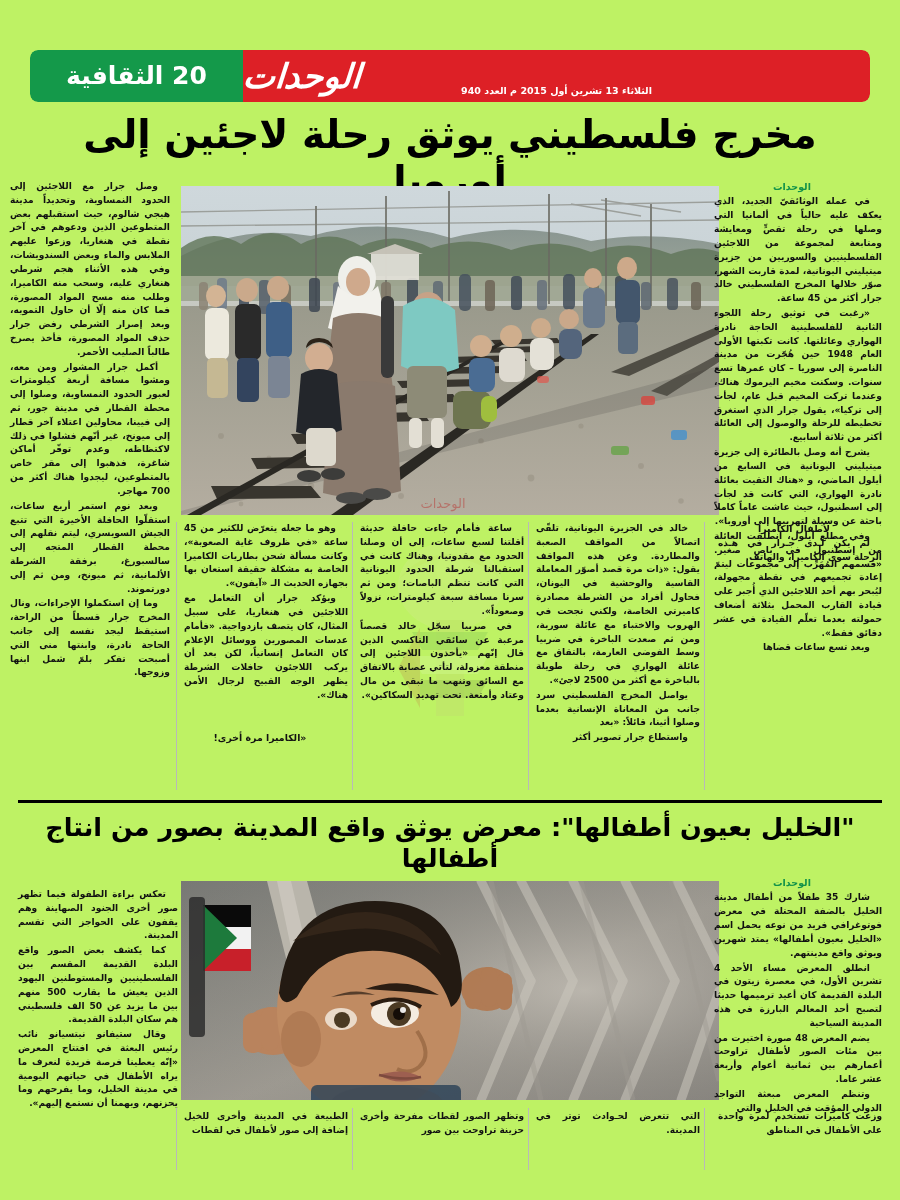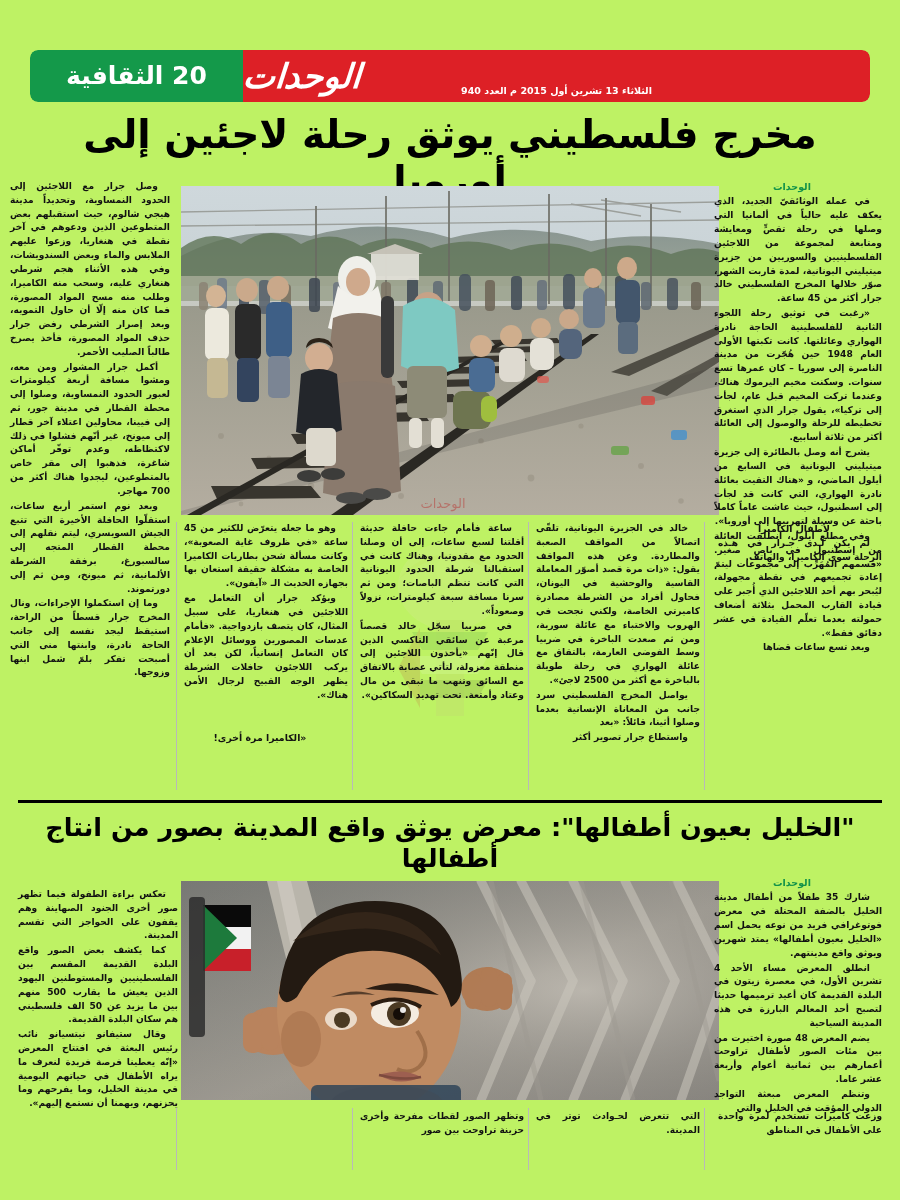--- a/index.html
+++ b/index.html
@@ -554,14 +554,15 @@
   </div>
 
   <div class="colsep" style="top:1108px; left:176px; height:62px;"></div>
   <div class="colsep" style="top:1108px; left:352px; height:62px;"></div>
   <div class="colsep" style="top:1108px; left:528px; height:62px;"></div>
   <div class="colsep" style="top:1108px; left:704px; height:62px;"></div>
 
   <div class="capstrip" style="top:1110px; right:18px; width:164px;">وزعت كاميرات تستخدم لمرة واحدة على الأطفال في المناطق</div>
   <div class="capstrip" style="top:1110px; left:536px; width:164px;">التي تتعرض لحـوادث توتر في المدينة.</div>
   <div class="capstrip" style="top:1110px; left:360px; width:164px;">وتظهر الصور لقطات مفرحة وأخرى حزينة تراوحت بين صور</div>
+  <div class="capstrip" style="top:1110px; left:184px; width:164px;">الطبيعة في المدينة وأخرى للخيل إضافة إلى صور لأطفال في لقطات</div>
 
 </div>
 
 </body></html>

